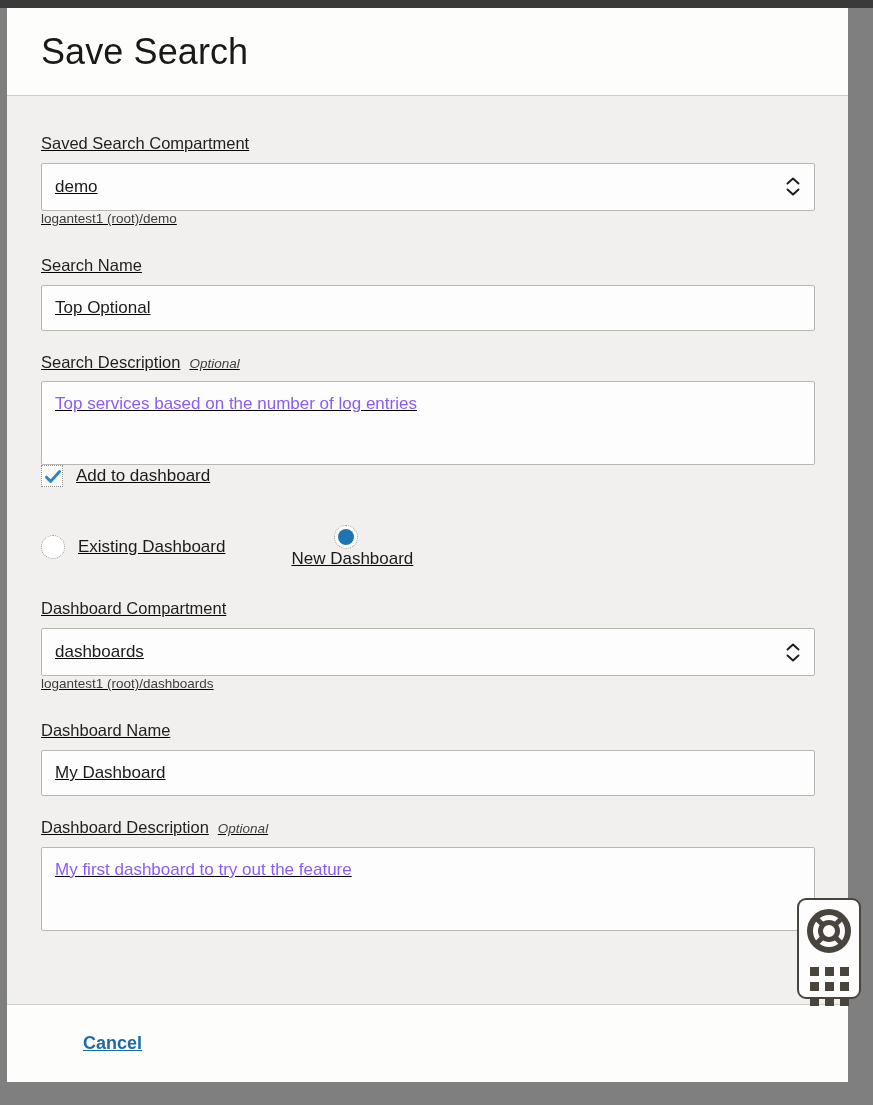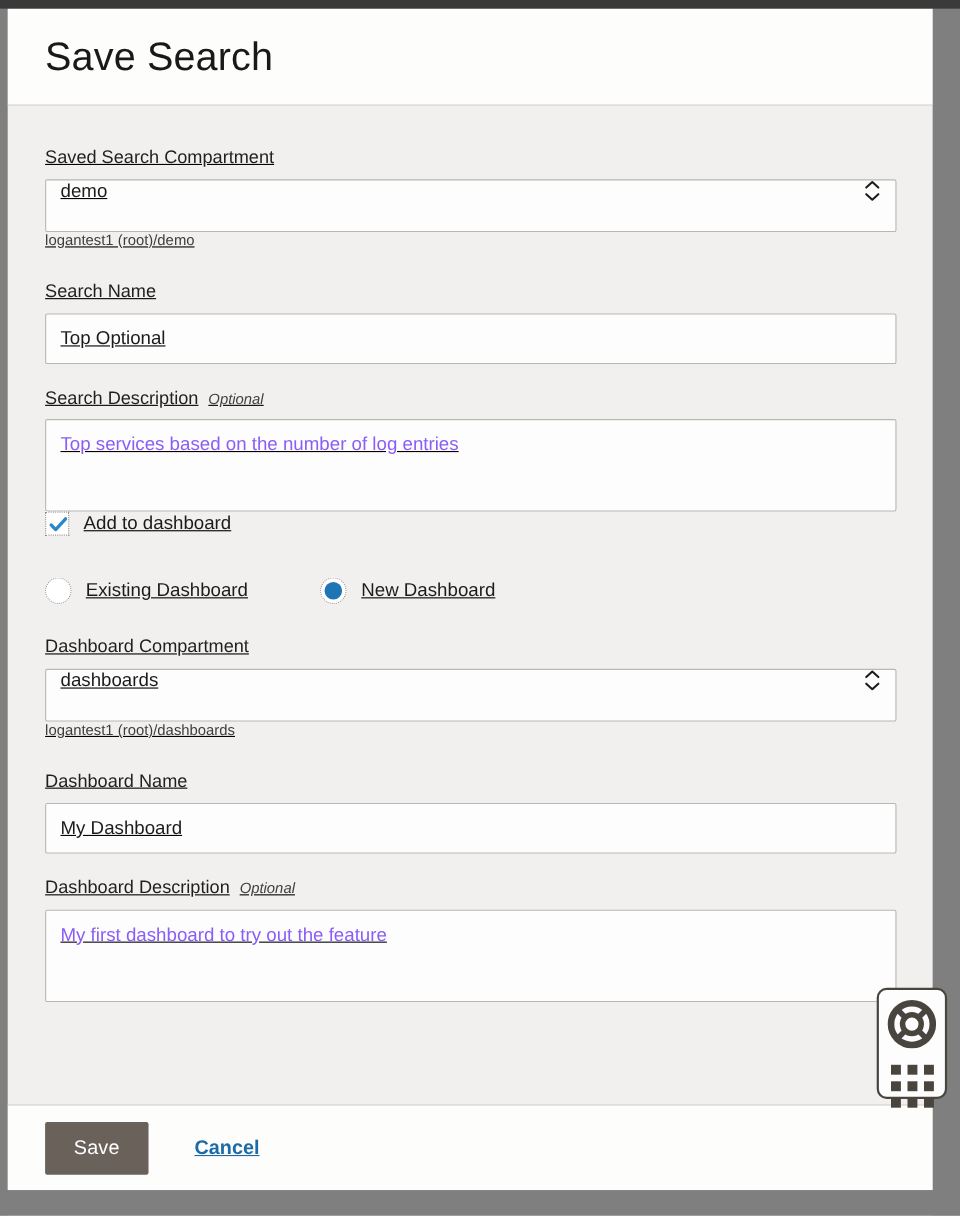--- a/index.html
+++ b/index.html
@@ -98,21 +98,21 @@
     background: #fdfdfd;
     border: 1px solid #b9b7b2;
     border-radius: 2px;
     font-size: 17px;
     color: #1b1b1b;
     font-family: "Liberation Sans", sans-serif;
   }
   .select-box {
     height: 48px;
     display: flex;
-    align-items: flex-start;
+    align-items: center;
     padding: 0 12px 0 13px;
     justify-content: space-between;
     cursor: pointer;
   }
   .select-value { flex: 1; }
   .stepper-icon {
     width: 18px;
     display: flex;
     flex-direction: column;
     align-items: center;
@@ -161,21 +161,21 @@
   .radio-row {
     display: flex;
     align-items: center;
     margin-top: 38px;
   }
   .radio-item {
     display: flex;
     align-items: center;
     cursor: pointer;
   }
-  .radio-item + .radio-item { margin-left: 66px; }
+  .radio-item + .radio-item { margin-left: 66px; flex-direction: column; }
   .radio-visual {
     width: 24px; height: 24px;
     border-radius: 50%;
     background: #ffffff;
     border: 1px dotted #9a9a9a;
     flex: none;
     margin-right: 13px;
     position: relative;
   }
   .radio-visual.checked {
@@ -372,21 +372,20 @@
       <div class="field-group">
         <label class="field-label">
           <span>Dashboard Description</span><span class="optional-tag">Optional</span>
         </label>
         <div class="textarea-box">My first dashboard to try out the feature</div>
       </div>
 
     </div>
 
     <div id="panel-footer">
-      <button id="save-button">Save</button>
       <a id="cancel-link">Cancel</a>
     </div>
 
   </div>
 
   <div id="help-widget">
     <span>
       <svg width="46" height="46" viewBox="0 0 46 46" aria-hidden="true">
         <circle cx="23" cy="23" r="19" fill="none" stroke="#4a443f" stroke-width="6"></circle>
         <circle cx="23" cy="23" r="8.5" fill="none" stroke="#4a443f" stroke-width="5"></circle>

